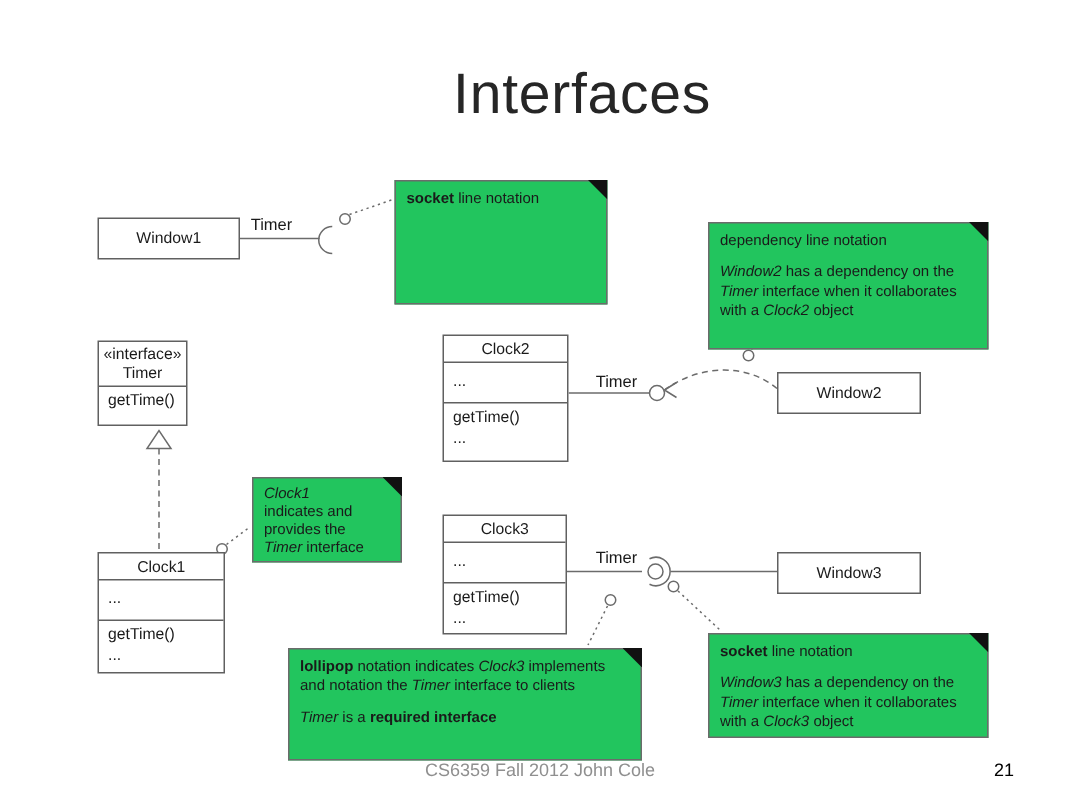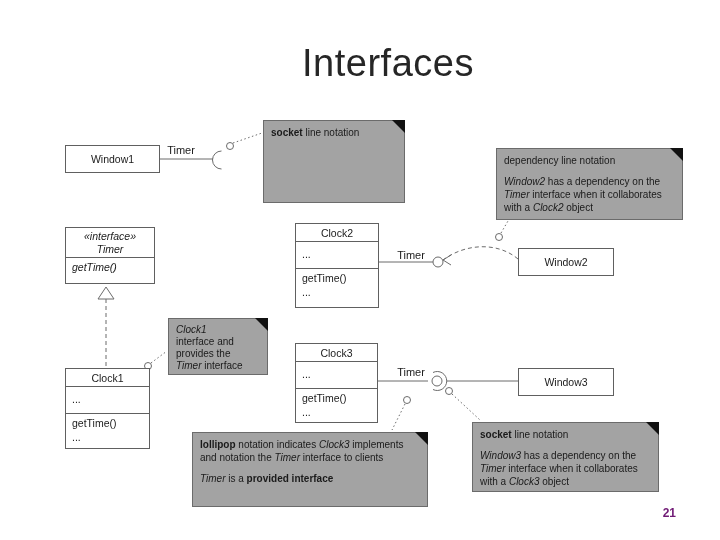--- a/index.html
+++ b/index.html
@@ -2,35 +2,35 @@
 <html><head>
 <meta charset="utf-8">
 <style>
   html,body{margin:0;padding:0;background:#fff;}
   .slide{position:relative;width:720px;height:540px;background:#ffffff;overflow:hidden;
          font-family:"Liberation Sans", sans-serif;color:#1a1a1a;}
   .title{position:absolute;left:0;top:42px;width:720px;text-align:center;
          font-size:38px;font-weight:400;color:#262626;letter-spacing:0.5px;padding-left:28px;}
   .footer{position:absolute;left:0;top:506px;width:720px;text-align:center;
           font-size:12px;color:#8f8f8f;}
-  .pagenum{position:absolute;right:44px;top:506px;font-size:12px;color:#701a75;font-weight:bold;}
+  .pagenum{position:absolute;right:44px;top:506px;font-size:12px;color:#000000;}
 
   svg.wires{position:absolute;left:0;top:0;z-index:1;}
 
   .umlbox{position:absolute;background:#fff;border:1px solid #606060;z-index:2;
           font-size:10.5px;box-sizing:border-box;}
   .umlname{text-align:center;padding:3px 2px 2px 2px;}
   .umlhead2{text-align:center;padding:2px 2px 1px 2px;line-height:13px;}
   .umlsec{border-top:1px solid #606060;padding:2px 6px;line-height:14px;}
   .sec-dots{height:22px;line-height:20px;}
   .winbox{display:flex;align-items:center;justify-content:center;}
 
   .edge-label{position:absolute;z-index:2;font-size:11px;text-align:center;width:44px;}
 
-  .note{position:absolute;background:#a3a3a3;border:1px solid #6b6b6b;z-index:2;
+  .note{position:absolute;background:#22c55e;border:1px solid #6b6b6b;z-index:2;
         font-size:10px;line-height:13px;padding:5px 7px;box-sizing:border-box;}
   .note .fold{position:absolute;top:-1px;right:-1px;width:13px;height:13px;background:#111;
         clip-path:polygon(0 0,100% 0,100% 100%);}
   .note .np{margin:0 0 8px 0;}
   .note .np:last-child{margin-bottom:0;}
   .note3 .np{margin:0;line-height:12px;}
   .b{font-weight:bold;}
   .i{font-style:italic;}
 </style>
 </head>
@@ -87,21 +87,21 @@
   </div>
 
   <div class="umlbox winbox" style="left:518px;top:248px;width:96px;height:28px;">
     <span>Window2</span>
   </div>
 
   <div class="umlbox winbox" style="left:518px;top:368px;width:96px;height:28px;">
     <span>Window3</span>
   </div>
 
-  <div class="umlbox" style="left:65px;top:227px;width:90px;height:57px;font-style:italic;">
+  <div class="umlbox" style="left:65px;top:227px;width:60px;height:57px;">
     <div class="umlhead2">
       <div>«interface»</div>
       <div>Timer</div>
     </div>
     <div class="umlsec">
       <span>getTime()</span>
     </div>
   </div>
 
   <div class="umlbox" style="left:65px;top:368px;width:85px;height:81px;">
@@ -133,38 +133,39 @@
 
   <div class="edge-label" style="left:159px;top:144px;">Timer</div>
   <div class="edge-label" style="left:389px;top:249px;">Timer</div>
   <div class="edge-label" style="left:389px;top:366px;">Timer</div>
 
   <div class="note" style="left:263px;top:120px;width:142px;height:83px;">
     <span class="fold"></span>
   <div class="np"><span class="b">socket</span><span> line notation</span></div>
     </div>
 
-  <div class="note" style="left:496px;top:148px;width:187px;height:72px;">
+  <div class="note" style="left:472px;top:148px;width:187px;height:85px;">
     <span class="fold"></span>
   <div class="np"><span>dependency line notation</span></div>
       <div class="np"><span class="i">Window2</span><span> has a dependency on the </span><br><span class="i">Timer</span><span> interface when it collaborates</span><br><span>with a </span><span class="i">Clock2</span><span> object</span></div>
     </div>
 
   <div class="note note3" style="left:168px;top:318px;width:100px;height:57px;">
     <span class="fold"></span>
-  <div class="np"><span class="i">Clock1</span><br><span>interface and</span><br><span>provides the</span><br><span class="i">Timer</span><span> interface</span></div>
+  <div class="np"><span class="i">Clock1</span><br><span>indicates and</span><br><span>provides the</span><br><span class="i">Timer</span><span> interface</span></div>
     </div>
 
   <div class="note" style="left:192px;top:432px;width:236px;height:75px;">
     <span class="fold"></span>
   <div class="np"><span class="b">lollipop</span><span> notation indicates </span><span class="i">Clock3</span><span> implements</span><br><span>and notation the </span><span class="i">Timer</span><span> interface to clients</span></div>
-      <div class="np"><span class="i">Timer</span><span> is a </span><span class="b">provided interface</span></div>
+      <div class="np"><span class="i">Timer</span><span> is a </span><span class="b">required interface</span></div>
     </div>
 
   <div class="note" style="left:472px;top:422px;width:187px;height:70px;">
     <span class="fold"></span>
   <div class="np"><span class="b">socket</span><span> line notation</span></div>
       <div class="np"><span class="i">Window3</span><span> has a dependency on the </span><br><span class="i">Timer</span><span> interface when it collaborates</span><br><span>with a </span><span class="i">Clock3</span><span> object</span></div>
     </div>
 
+  <div class="footer">CS6359 Fall 2012 John Cole</div>
   <div class="pagenum">21</div>
 
 </div>
 
 </body></html>

